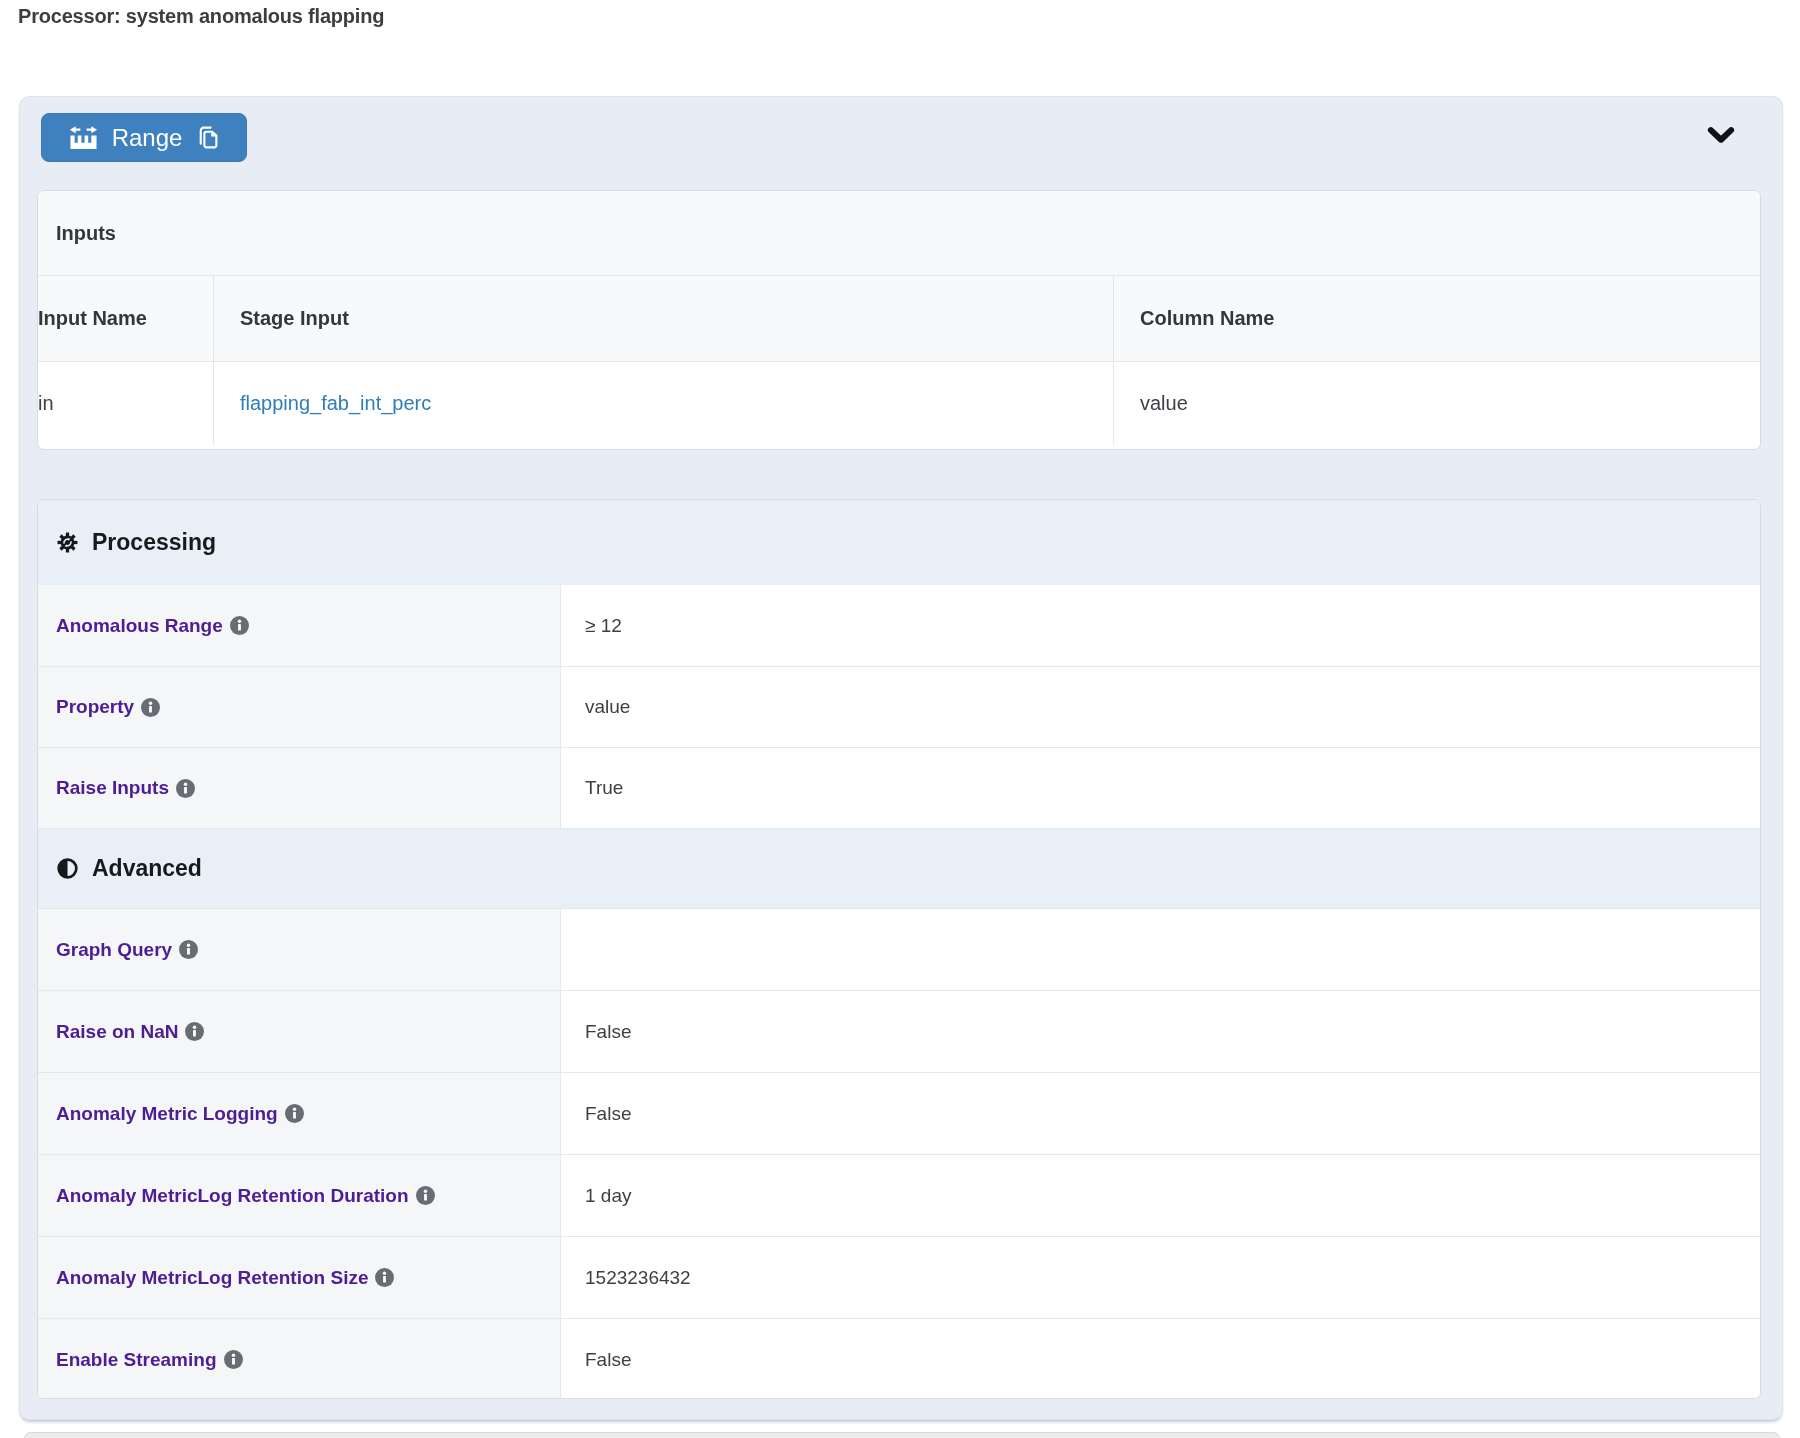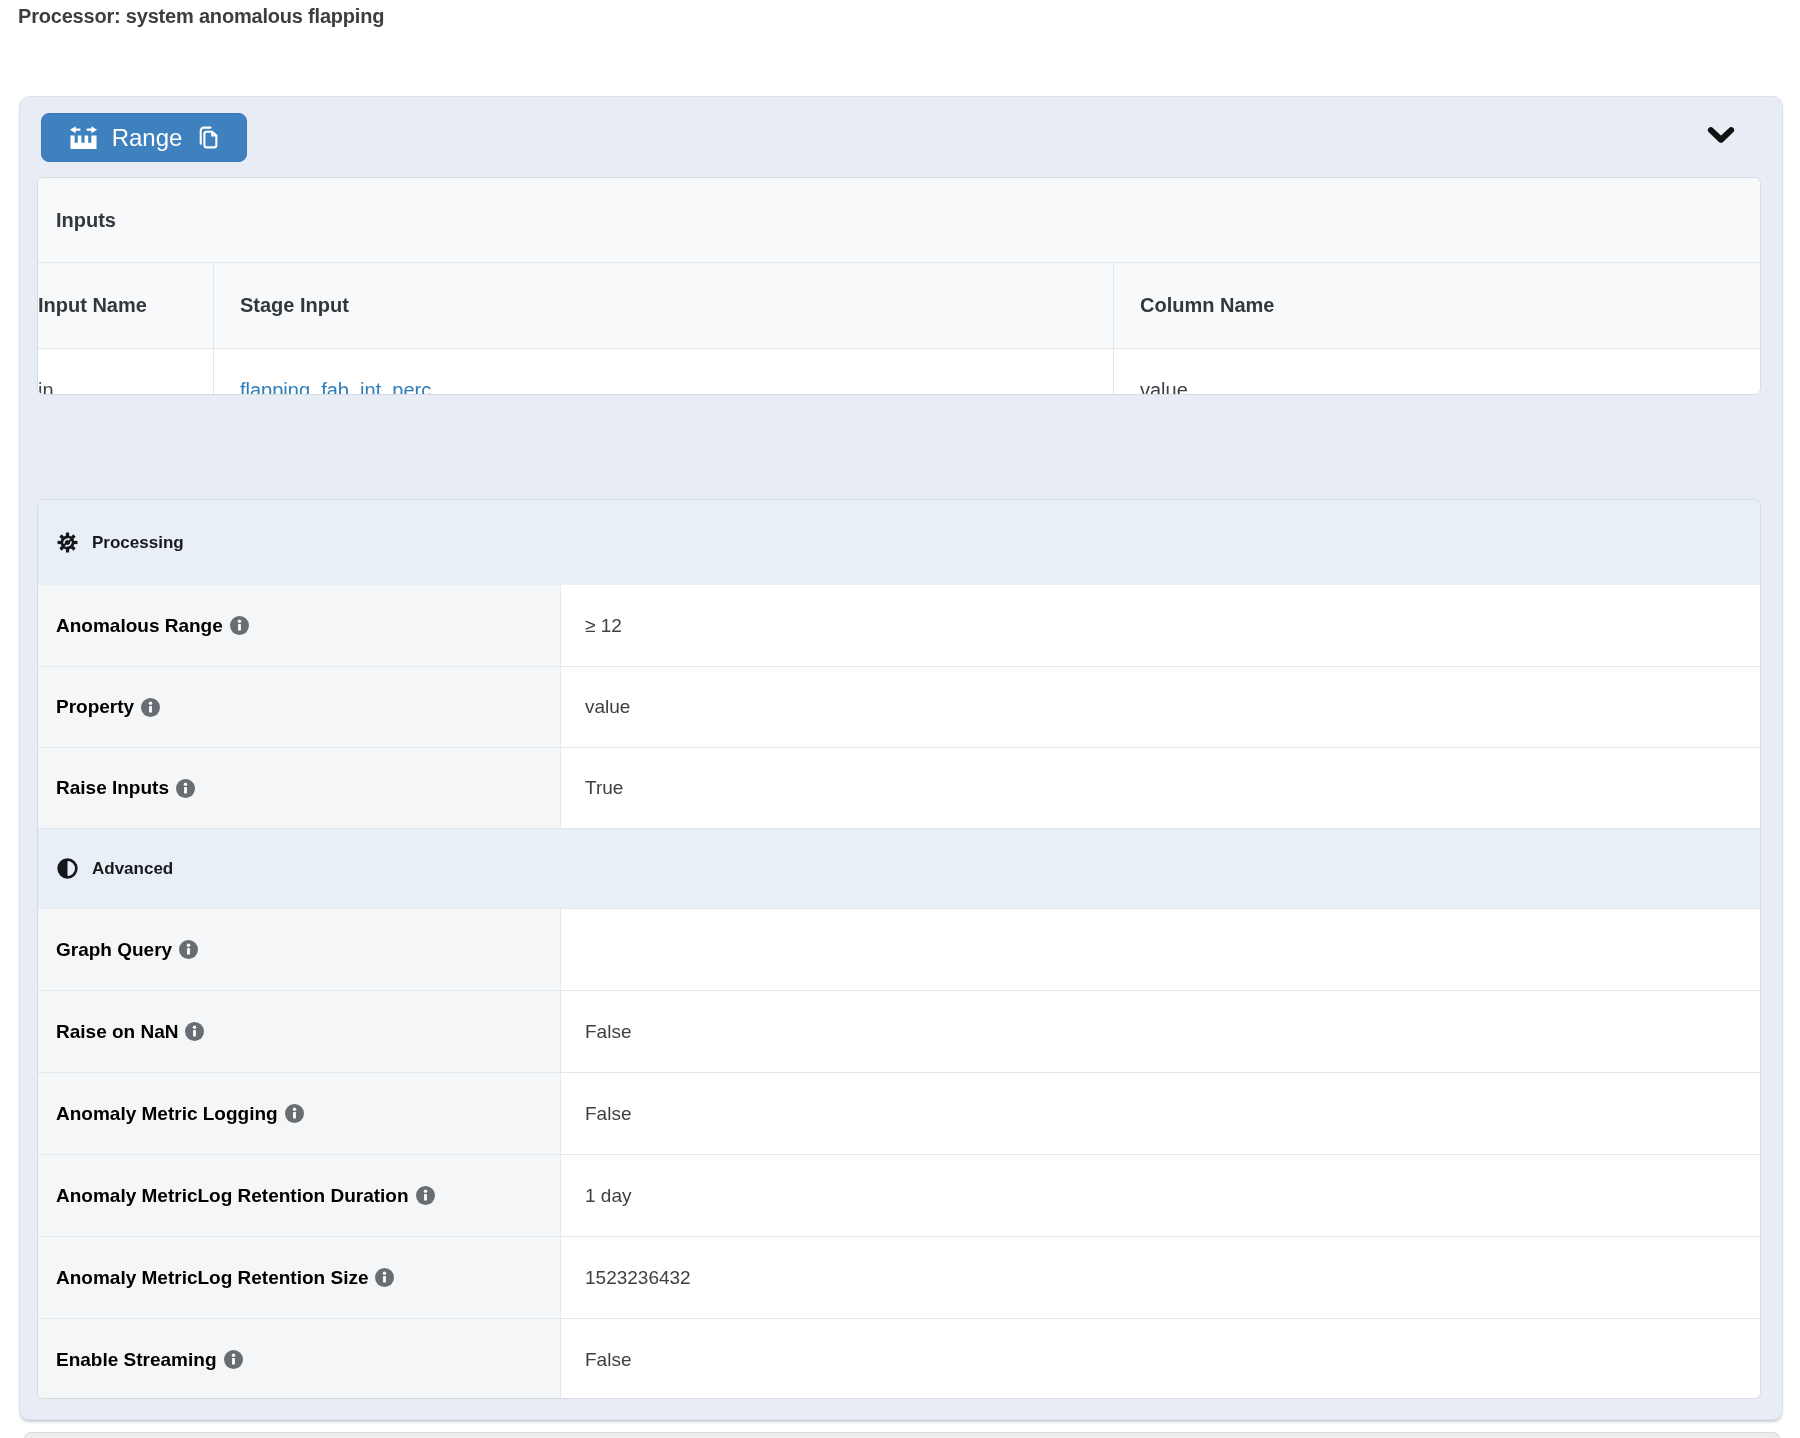--- a/index.html
+++ b/index.html
@@ -16,47 +16,47 @@
   .range-button { position:absolute; left:21px; top:16px; height:49px; min-width:206px;
     background:#3f80bf; border:1px solid #3a79b6; border-radius:8px; color:#fff;
     display:flex; align-items:center; justify-content:center; gap:14px;
     font-size:24px; padding:16px 20px; cursor:pointer; }
 
   .collapse-btn { position:absolute; right:44px; top:26px; width:34px; height:26px;
     display:flex; align-items:center; justify-content:center; cursor:pointer; }
 
   .card { position:absolute; left:17px; width:1724px; background:#fff;
     border:1px solid #d7dce2; border-radius:7px; overflow:hidden; }
-  .card-inputs { top:80px; height:218px; }
+  .card-inputs { top:93px; height:260px; }
   .card-proc   { top:402px; height:900px; }
 
   
   .inputs-title { height:85px; background:#f8f9fa; border-bottom:1px solid #e2e5e9;
     display:flex; align-items:center; padding-left:18px;
     font-size:20px; font-weight:bold; color:#33373c; }
   .inputs-grid { display:grid; grid-template-columns:176px 900px 1fr; }
   .inputs-head { height:86px; background:#f8f9fa; border-bottom:1px solid #e2e5e9; }
   .inputs-row  { height:83px; background:#ffffff; }
   .inputs-grid > div { display:flex; align-items:center; 
     border-right:1px solid #e2e5e9; font-size:20px; color:#3d4145; }
   .inputs-grid > div:nth-child(2), .inputs-grid > div:nth-child(3) { padding-left:26px; }
   .inputs-grid > div:last-child { border-right:none; }
   .inputs-head > div { font-weight:bold; color:#33373c; }
   a.stage-link { color:#2d7dbb; text-decoration:none; font-size:20px; cursor:pointer; }
 
   
   .section-header { height:85px; background:#e9eff7; display:flex; align-items:center;
-    gap:13px; padding-left:18px; font-size:17px; font-weight:bold; color:#17191b; }
+    gap:13px; padding-left:18px; font-size:23px; font-weight:bold; color:#17191b; }
   .section-header.adv { height:80px; border-top:1px solid #e4e7eb; }
   .kv-row { display:grid; grid-template-columns:523px 1fr; height:81px;
     border-top:1px solid #e4e7eb; background:#fff; }
   .kv-row.first { border-top:none; }
   .kv-row.adv { height:82px; }
   .kv-label { background:#f5f6f7; border-right:1px solid #e4e7eb; display:flex;
-    align-items:center; padding-left:18px; font-size:19px; font-weight:bold; color:#000000; }
+    align-items:center; padding-left:18px; font-size:19px; font-weight:bold; color:#4c1d95; }
   .kv-value { display:flex; align-items:center; padding-left:24px; font-size:19px; color:#3d4144; }
   .info-icon { margin-left:7px; display:inline-flex; flex:none; cursor:pointer; }
 
   .next-panel-strip { position:absolute; left:24px; width:1756px; top:1432px; height:8px;
     background:#ececec; border:1px solid #dadada; border-bottom:none;
     border-radius:7px 7px 0 0; }
 
   svg { display:block; }
 </style>
 </head>

